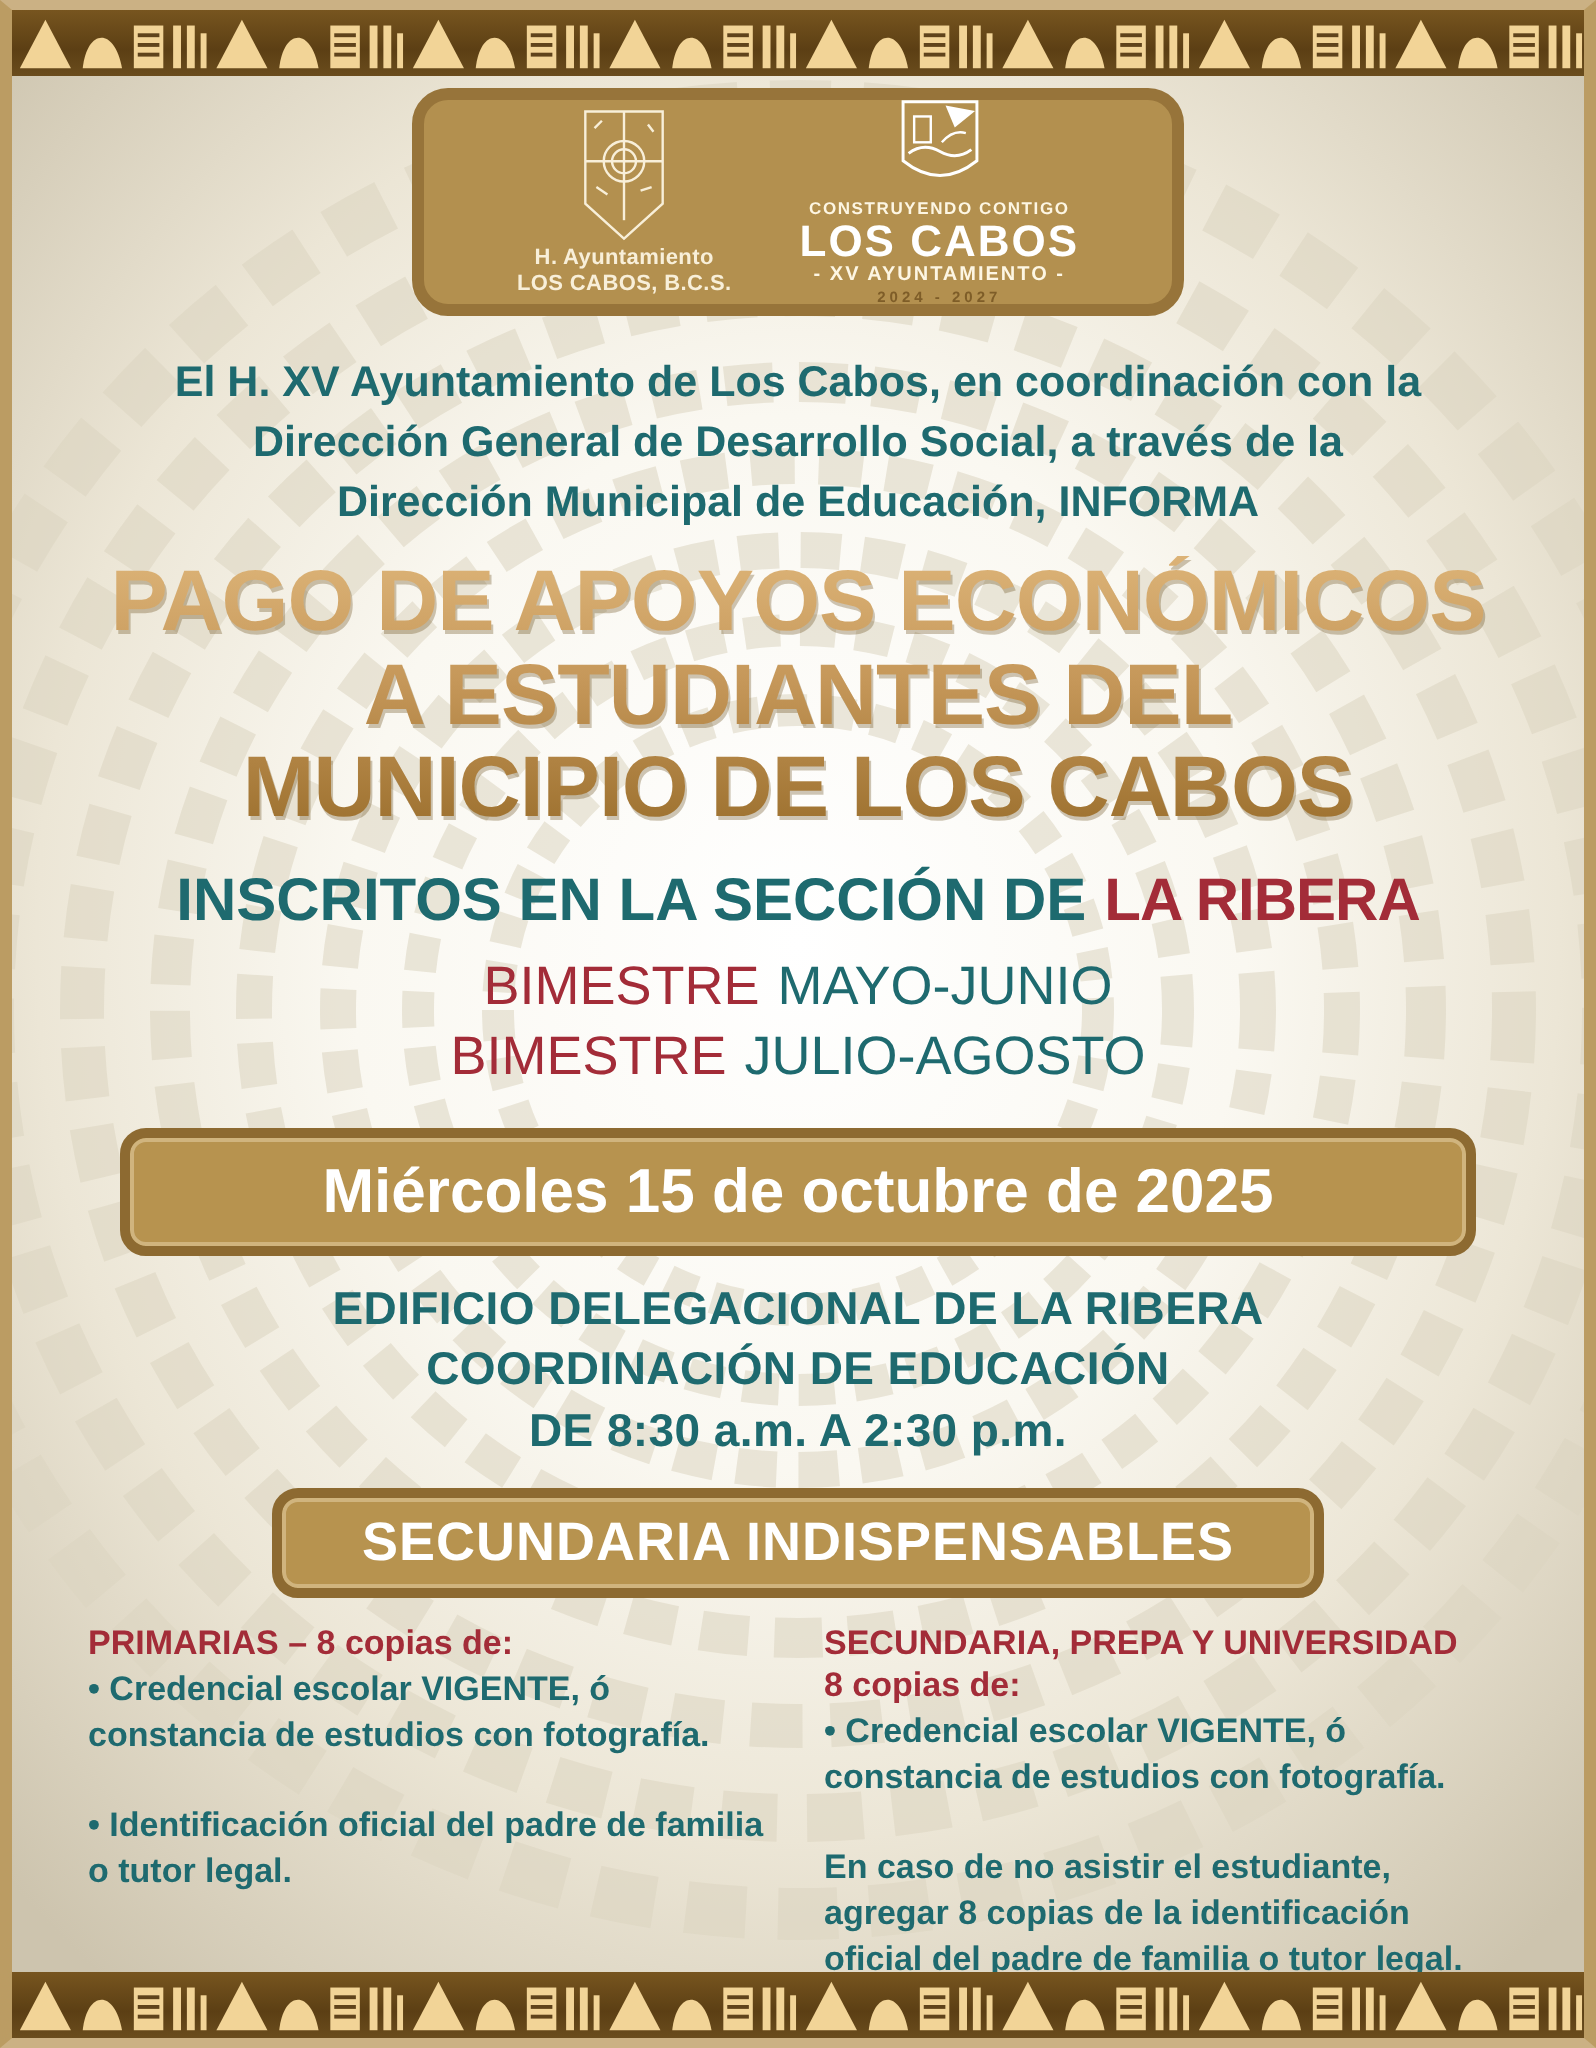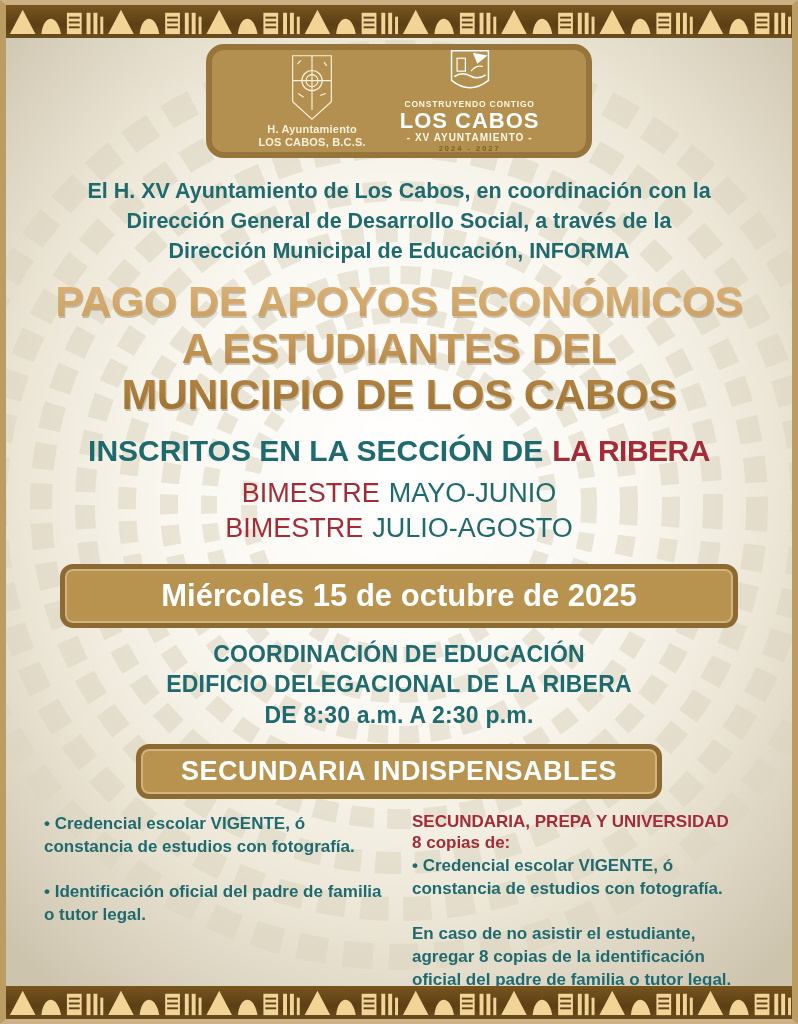--- a/index.html
+++ b/index.html
@@ -173,33 +173,34 @@
       <div>
         <span class="maroon">BIMESTRE</span><span class="teal">JULIO-AGOSTO</span>
       </div>
     </div>
 
     <div class="banner date">
       <span>Miércoles 15 de octubre de 2025</span>
     </div>
 
     <div class="location">
+      <div>EDIFICIO DELEGACIONAL DE LA RIBERA</div>
       <div>COORDINACIÓN DE EDUCACIÓN</div>
-      <div>EDIFICIO DELEGACIONAL DE LA RIBERA</div>
       <div>DE 8:30 a.m. A 2:30 p.m.</div>
     </div>
 
     <div>
       <div class="banner req">
         <span>SECUNDARIA INDISPENSABLES</span>
       </div>
     </div>
 
     <div class="columns">
       <div class="col">
+        <div class="col-head">PRIMARIAS – 8 copias de:</div>
         <p>• Credencial escolar VIGENTE, ó constancia de estudios con fotografía.</p>
         <p>• Identificación oficial del padre de familia o tutor legal.</p>
       </div>
       <div class="col">
         <div class="col-head">SECUNDARIA, PREPA Y UNIVERSIDAD</div>
         <div class="col-head">8 copias de:</div>
         <p>• Credencial escolar VIGENTE, ó constancia de estudios con fotografía.</p>
         <p>En caso de no asistir el estudiante, agregar 8 copias de la identificación oficial del padre de familia o tutor legal.</p>
       </div>
     </div>

